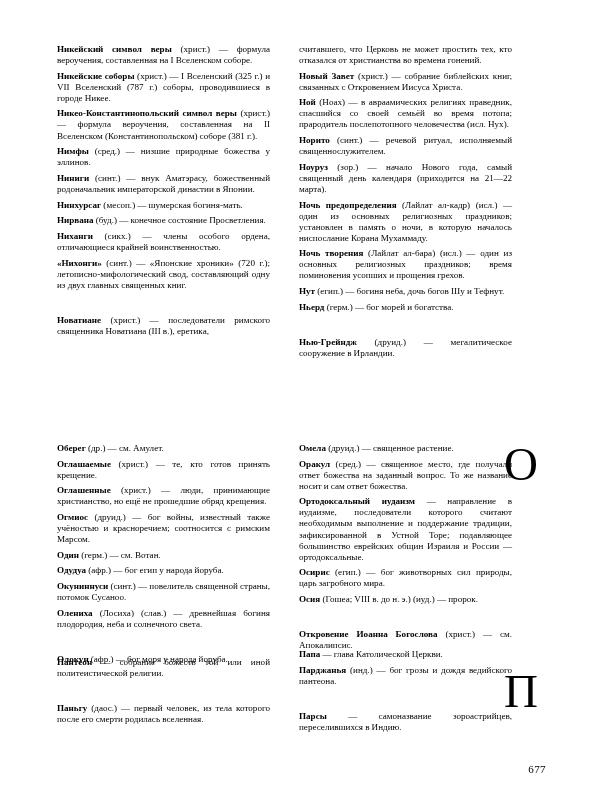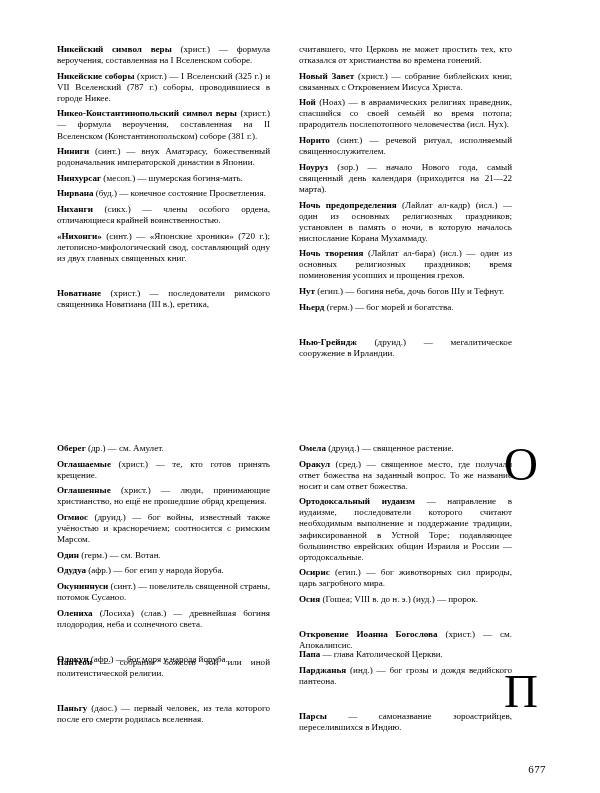--- a/index.html
+++ b/index.html
@@ -77,20 +77,21 @@
 </head>
 <body>
 
 <div class="page">
 
   <div class="block" id="block-n">
     <div class="col">
       <p class="entry"><span class="hw">Никейский символ веры</span><span> (христ.) — формула вероучения, составленная на I Вселенском соборе.</span></p>
       <p class="entry"><span class="hw">Никейские соборы</span><span> (христ.) — I Вселенский (325 г.) и VII Вселенский (787 г.) соборы, проводившиеся в городе Никее.</span></p>
       <p class="entry"><span class="hw">Никео-Константинопольский символ веры</span><span> (христ.) — формула вероучения, составленная на II Вселенском (Константинопольском) соборе (381 г.).</span></p>
+      <p class="entry"><span class="hw">Нимфы</span><span> (сред.) — низшие природные божества у эллинов.</span></p>
       <p class="entry"><span class="hw">Ниниги</span><span> (синт.) — внук Аматэрасу, божественный родоначальник императорской династии в Японии.</span></p>
       <p class="entry"><span class="hw">Нинхурсаг</span><span> (месоп.) — шумерская богиня-мать.</span></p>
       <p class="entry"><span class="hw">Нирвана</span><span> (буд.) — конечное состояние Просветления.</span></p>
       <p class="entry"><span class="hw">Ниханги</span><span> (сикх.) — члены особого ордена, отличающиеся крайней воинственностью.</span></p>
       <p class="entry"><span class="hw">«Нихонги»</span><span> (синт.) — «Японские хроники» (720 г.); летописно-мифологический свод, составляющий одну из двух главных священных книг.</span></p>
       <p class="entry"><span class="hw">Новатиане</span><span> (христ.) — последователи римского священника Новатиана (III в.), еретика,</span></p>
     </div>
     <div class="col">
       <p class="entry"><span>считавшего, что Церковь не может простить тех, кто отказался от христианства во времена гонений.</span></p>
       <p class="entry"><span class="hw">Новый Завет</span><span> (христ.) — собрание библейских книг, связанных с Откровением Иисуса Христа.</span></p>

